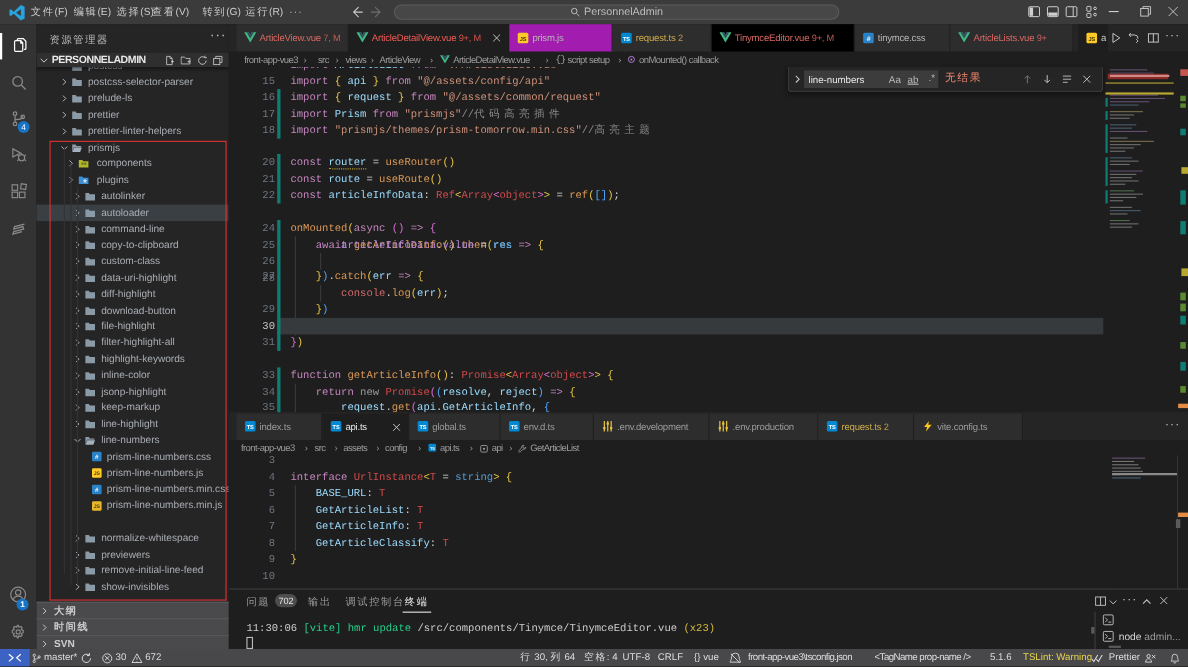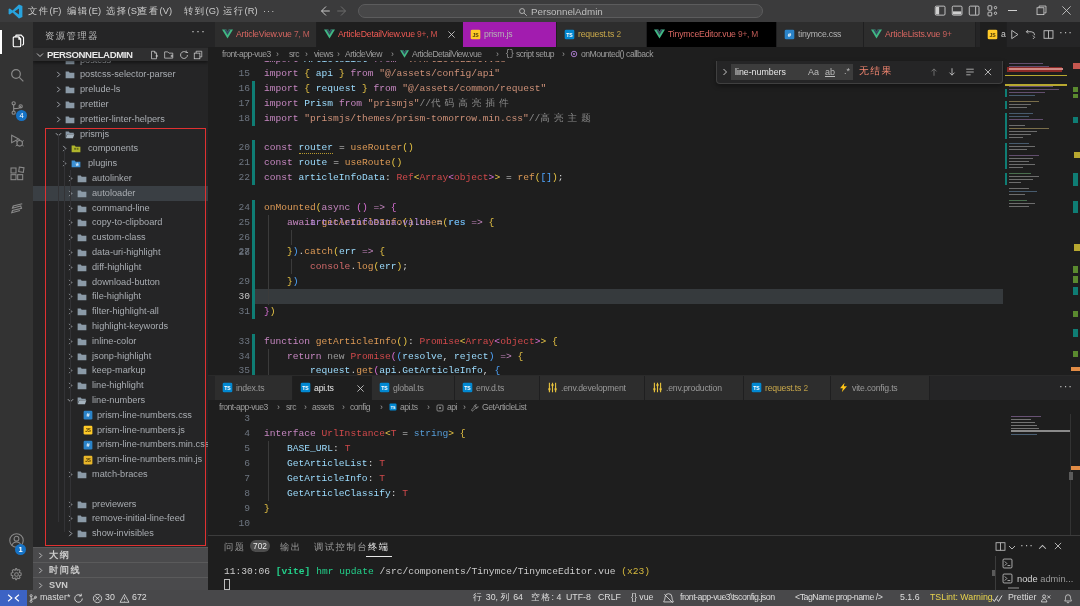--- a/index.html
+++ b/index.html
@@ -383,28 +383,28 @@
         </svg>
         <span class="abs" style="left:64px">prism-line-numbers.min.css</span>
       </div>
       <div class="abs treerow" style="top:430.2px;">
         <svg class="abs" style="left:50px;top:2.5px" width="10" height="10" viewBox="0 0 16 16">
           <rect x="1" y="1" width="14" height="14" rx="2" fill="#e8b62a"></rect>
           <text x="8" y="11.5" font-size="7.5" font-weight="bold" fill="#4e3a05" text-anchor="middle" font-family="Liberation Sans">JS</text>
         </svg>
         <span class="abs" style="left:64px">prism-line-numbers.min.js</span>
       </div>
-      <div class="abs treerow" style="top:445.0px;">
-        <svg class="abs" style="left:34px;top:4px" width="7" height="7" viewBox="0 0 16 16">
-          <path d="M5 2l6 6-6 6" stroke="#b8bcc1" stroke-width="2" fill="none"></path>
-        </svg>
-        <svg class="abs" style="left:44px;top:3px" width="10" height="9" viewBox="0 0 16 14">
-          <path fill="#8b9aa7" d="M1 2h5l1.5 2H15v9H1z"></path>
-        </svg>
-        <span class="abs" style="left:59px">match-braces</span>
+      <div class="abs treerow" style="top:459.8px;">
+        <svg class="abs" style="left:34px;top:4px" width="7" height="7" viewBox="0 0 16 16">
+          <path d="M5 2l6 6-6 6" stroke="#b8bcc1" stroke-width="2" fill="none"></path>
+        </svg>
+        <svg class="abs" style="left:44px;top:3px" width="10" height="9" viewBox="0 0 16 14">
+          <path fill="#8b9aa7" d="M1 2h5l1.5 2H15v9H1z"></path>
+        </svg>
+        <span class="abs" style="left:59px">normalize-whitespace</span>
       </div>
       <div class="abs treerow" style="top:474.6px;">
         <svg class="abs" style="left:34px;top:4px" width="7" height="7" viewBox="0 0 16 16">
           <path d="M5 2l6 6-6 6" stroke="#b8bcc1" stroke-width="2" fill="none"></path>
         </svg>
         <svg class="abs" style="left:44px;top:3px" width="10" height="9" viewBox="0 0 16 14">
           <path fill="#8b9aa7" d="M1 2h5l1.5 2H15v9H1z"></path>
         </svg>
         <span class="abs" style="left:59px">previewers</span>
       </div>
@@ -821,21 +821,21 @@
         <svg class="abs" style="left:800px;top:9px" width="8" height="6" viewBox="0 0 16 12">
           <path d="M2 2l6 6 6-6" stroke="#c5c5c5" stroke-width="1.8" fill="none"></path>
         </svg>
         <div class="abs" style="left:812px;top:3px;color:#c5c5c5;font-size:11px;letter-spacing:1px">···</div>
         <svg class="abs" style="left:830px;top:7px" width="9" height="7" viewBox="0 0 16 12">
           <path d="M2 10l6-6 6 6" stroke="#c5c5c5" stroke-width="1.8" fill="none"></path>
         </svg>
         <svg class="abs" style="left:845px;top:5px" width="10" height="10" viewBox="0 0 16 16">
           <path d="M3 3l10 10M13 3 3 13" stroke="#c5c5c5" stroke-width="1.4"></path>
         </svg>
-        <div class="abs" style="left:16px;top:30px;font-family:'Liberation Mono',monospace;font-size:9.6px;white-space:pre;color:#cccccc">11:30:06 <span style="color:#23d18b;font-weight:bold">[vite]</span> <span style="color:#23d18b">hmr update </span>/src/components/Tinymce/TinymceEditor.vue <span style="color:#d7ba3d">(x23)</span></div>
+        <div class="abs" style="left:16px;top:30px;font-family:'Liberation Mono',monospace;font-size:9.6px;white-space:pre;color:#cccccc">11:30:06 <span style="color:#23d18b;font-weight:normal">[vite]</span> <span style="color:#23d18b">hmr update </span>/src/components/Tinymce/TinymceEditor.vue <span style="color:#d7ba3d">(x23)</span></div>
         <div class="abs" style="left:16px;top:43px;width:6px;height:11px;border:1px solid #bbbbbb"></div>
         <div class="abs" style="left:787px;top:20px;width:85px;height:35px;border-left:1px solid #3c3c3c">
           <svg class="abs" style="left:6px;top:2px" width="11" height="11" viewBox="0 0 16 16">
             <rect x="1.5" y="1.5" width="13" height="13" rx="1.5" fill="none" stroke="#c5c5c5" stroke-width="1.2"></rect>
             <path d="M4 5l3 3-3 3M8 11h4" stroke="#c5c5c5" stroke-width="1.2" fill="none"></path>
           </svg>
           <svg class="abs" style="left:6px;top:17px" width="11" height="11" viewBox="0 0 16 16">
             <rect x="1.5" y="1.5" width="13" height="13" rx="1.5" fill="none" stroke="#c5c5c5" stroke-width="1.2"></rect>
             <path d="M4 5l3 3-3 3M8 11h4" stroke="#c5c5c5" stroke-width="1.2" fill="none"></path>
           </svg>

